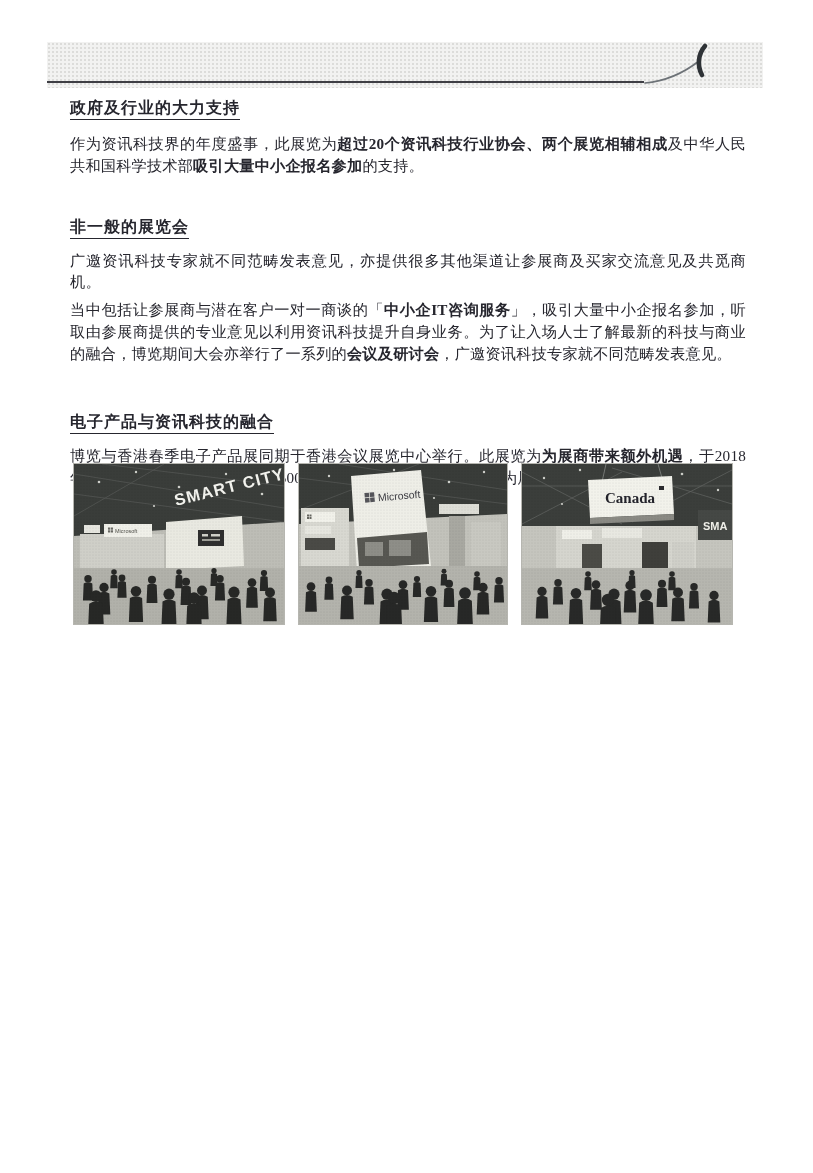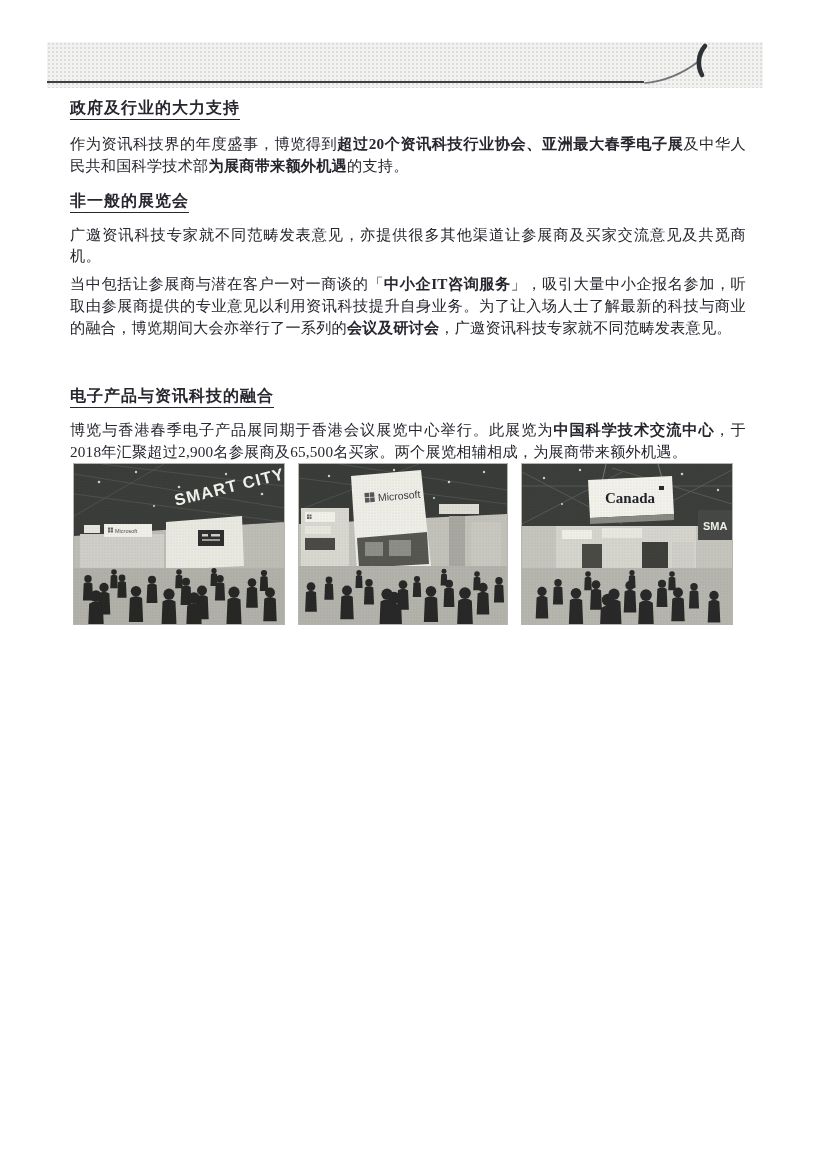--- a/index.html
+++ b/index.html
@@ -16,21 +16,21 @@
   }
   .scan-rule{position:absolute;left:0;bottom:5px;width:597px;height:2px;background:#3e3e44;}
   .pen-svg{position:absolute;left:588px;top:0;}
   
   .textflow{position:absolute;left:70px;top:98px;width:676px;}
   h2{margin:0;font-size:16px;line-height:20px;font-weight:bold;letter-spacing:1px;}
   h2 .hd{display:inline-block;border-bottom:1.7px solid #26262e;padding-bottom:1px;}
   p{margin:0;font-size:15.2px;line-height:21.8px;text-align:justify;letter-spacing:0.2px;}
   p span.b{font-weight:bold;}
   .mt-p1{margin-top:13px;}
-  .h2-exh{margin-top:14px;}
+  .h2-exh{margin-top:40px;}
   .mt-p2{margin-top:11px;}
   .mt-p3{margin-top:6px;line-height:22px;}
   .h2-ele{margin-top:47px;}
   .mt-p4{margin-top:11px;line-height:22px;}
   
   .photo-row{position:absolute;left:73px;top:463px;display:flex;gap:13px;}
   .photo{border:1px solid #b6b6b0;background:#c4c4bd;line-height:0;}
   .photo svg text{font-family:"Liberation Sans","DejaVu Sans",sans-serif;}
   .canada-txt{font-family:"Liberation Serif","DejaVu Serif",serif !important;}
   .defs-svg{position:absolute;width:0;height:0;}
@@ -44,28 +44,28 @@
     <div class="scan-rule"></div>
     <svg class="pen-svg" width="120" height="46" viewBox="0 0 120 46">
       <path d="M10,41 C32,39 50,30 64,19" stroke="#6d7277" stroke-width="1.7" fill="none" stroke-linecap="round"></path>
       <path d="M70,4 C63,12 62,24 67,33" stroke="#2e3236" stroke-width="4.6" fill="none" stroke-linecap="round"></path>
     </svg>
   </div>
 
   <div class="textflow">
 
     <h2><span class="hd">政府及行业的大力支持</span></h2>
-    <p class="mt-p1"><span>作为资讯科技界的年度盛事，博览得到</span><span class="b">超过20个资讯科技行业协会、亚洲最大春季电子展</span><span>及中华人民共和国科学技术部</span><span class="b">为展商带来额外机遇</span><span>的支持。</span></p>
+    <p class="mt-p1"><span>作为资讯科技界的年度盛事，此展览为</span><span class="b">超过20个资讯科技行业协会、两个展览相辅相成</span><span>及中华人民共和国科学技术部</span><span class="b">吸引大量中小企报名参加</span><span>的支持。</span></p>
 
     <h2 class="h2-exh"><span class="hd">非一般的展览会</span></h2>
     <p class="mt-p2"><span>广邀资讯科技专家就不同范畴发表意见，亦提供很多其他渠道让参展商及买家交流意见及共觅商机。</span></p>
     <p class="mt-p3"><span>当中包括让参展商与潜在客户一对一商谈的「</span><span class="b">中小企IT咨询服务</span><span>」，吸引大量中小企报名参加，听取由参展商提供的专业意见以利用资讯科技提升自身业务。为了让入场人士了解最新的科技与商业的融合，博览期间大会亦举行了一系列的</span><span class="b">会议及研讨会</span><span>，广邀资讯科技专家就不同范畴发表意见。</span></p>
 
     <h2 class="h2-ele"><span class="hd">电子产品与资讯科技的融合</span></h2>
-    <p class="mt-p4"><span>博览与香港春季电子产品展同期于香港会议展览中心举行。此展览为</span><span class="b">中国科学技术交流中心</span><span>，于2018年汇聚超过2,900名参展商及65,500名买家。两个展览相辅相成，为展商带来额外机遇。</span></p>
+    <p class="mt-p4"><span>博览与香港春季电子产品展同期于香港会议展览中心举行。此展览为</span><span class="b">为展商带来额外机遇</span><span>，于2018年汇聚超过2,900名参展商及65,500名买家。两个展览相辅相成，为展商带来额外机遇。</span></p>
 
   </div>
 
   <svg class="defs-svg">
     <defs>
       <g id="sil">
         <circle cx="0" cy="-11" r="3.1"></circle>
         <path d="M-3.6,-7 Q0,-9.2 3.6,-7 L4.2,7 L-4.2,7 Z"></path>
       </g>
       <pattern id="ht" width="3" height="3" patternUnits="userSpaceOnUse">

